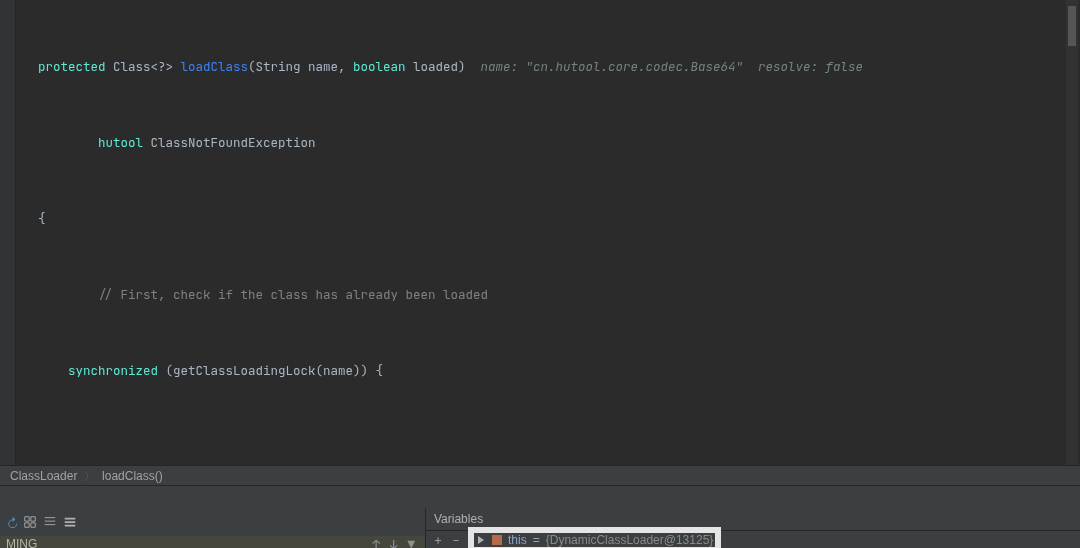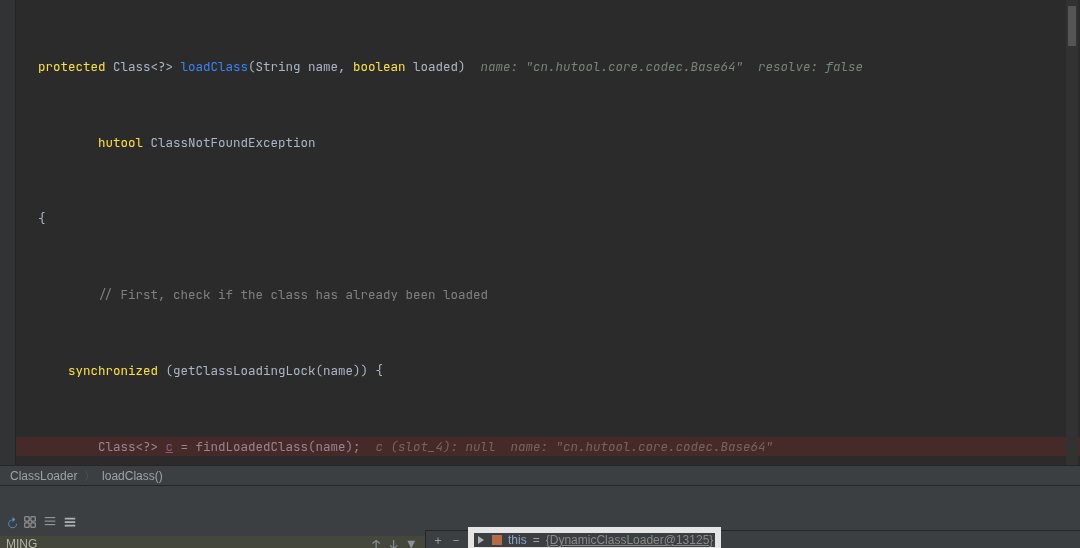--- a/index.html
+++ b/index.html
@@ -25,21 +25,21 @@
     position:absolute; left:16px; top:0; right:0;
     line-height:19px;
     white-space:pre;
   }
   .line { position:relative; height:19px; padding-left:22px; }
   .line.red-strip::before {
     content:""; position:absolute; left:0; right:0; top:0; bottom:0;
     background:rgba(120,40,40,0.35);
     pointer-events:none;
   }
-  .kw  { color:#fde047; }
+  .kw  { color:#5eead4; }
   .cmt { color:#808080; }
   .hint{ color:#748579; font-style:italic; }
   .fn  { color:#3b82f6; }
   .purple{ color:#9876aa; }
   .under{ text-decoration:underline; }
   .scrollbar {
     position:absolute; right:2px; top:0; width:12px; height:465px;
     background:#323232;
   }
   .scroll-thumb { position:absolute; left:2px; width:8px; background:#555;}
@@ -83,41 +83,40 @@
     position:absolute; left:425px; right:0; top:44px; bottom:0;
     border-left:1px solid #262626; border-top:1px solid #262626;
   }
   .vars-row {
     display:flex; align-items:center; gap:6px; height:18px;
     padding-left:6px; color:#9da3a8;
     font-family:"Segoe UI",sans-serif; font-size:12px;
   }
   .vars-row svg { flex:0 0 auto; }
   .var-name { color:#8fa1c9; }
-  .var-val { color:#8a8a8a;text-decoration:underline; }
+  .var-val { color:#8a8a8a; }
   .var-box { border:6px solid #e5e5e5; padding:0 2px; display:inline-flex; align-items:center; gap:6px;}
 </style>
 </head>
 <body>
 
 <div class="editor">
   <div class="gutter"></div>
   <div class="code">
 
     <div class="line"><span class="kw">protected </span><span>Class&lt;?&gt; </span><span class="fn">loadClass</span><span>(String name, </span><span class="kw">boolean </span><span>loaded)</span><span class="hint">  name: "cn.hutool.core.codec.Base64"  resolve: false</span></div>
 
     <div class="line"><span class="kw">        hutool </span><span>ClassNotFoundException</span></div>
 
     <div class="line"><span>{</span></div>
 
     <div class="line"><span class="cmt">        // First, check if the class has already been loaded</span></div>
 
     <div class="line"><span class="kw">    synchronized </span><span>(getClassLoadingLock(name)) {</span></div>
 
-    <div class="line red-strip"><span>        Class&lt;?&gt; </span><span class="purple under">c</span><span> = findLoadedClass(name);</span><span class="hint">  c (slot_4): null  name: "cn.hutool.core.codec.Base64"</span></div>
 
     
 
     
 
     
 
     
 
     
@@ -178,20 +177,21 @@
 
   <div class="frames-area">
     <span>MING</span>
   </div>
   <div class="frame-tools">
     <span>↑</span>
     <span>↓</span>
     <span>▼</span>
   </div>
 
+  <div class="vars-header">Variables</div>
   <div class="vars-body">
     <div class="vars-row">
       <span style="color:#afb1b3">＋</span>
       <span style="color:#afb1b3">－</span>
       <span class="var-box">
         <svg width="10" height="10">
             <path fill="#afb1b3" d="M2 1l6 4-6 4z"></path>
           </svg>
         <svg width="10" height="10">
             <rect width="10" height="10" fill="#b36b4a"></rect>

